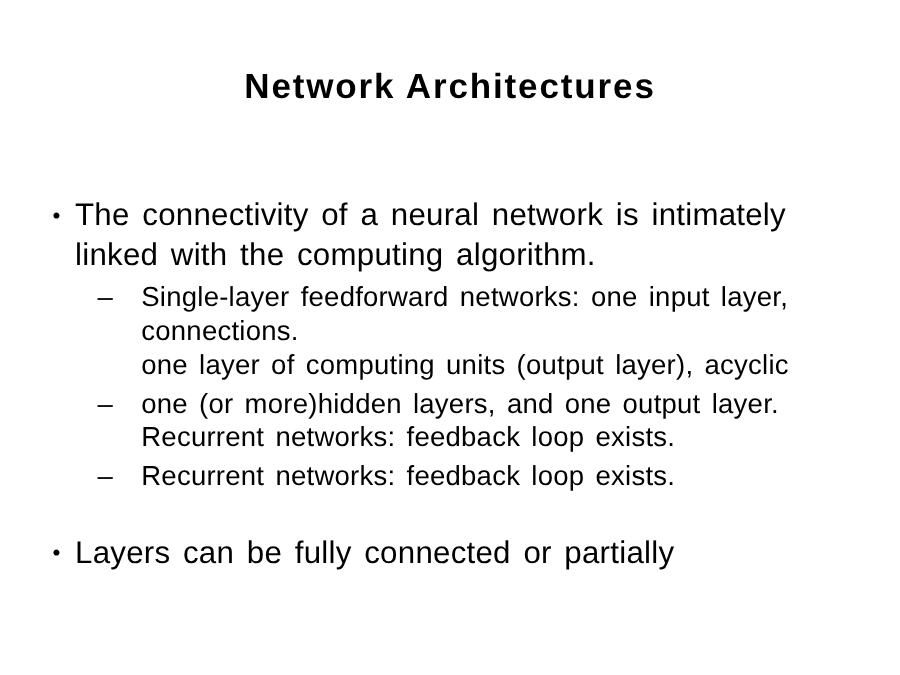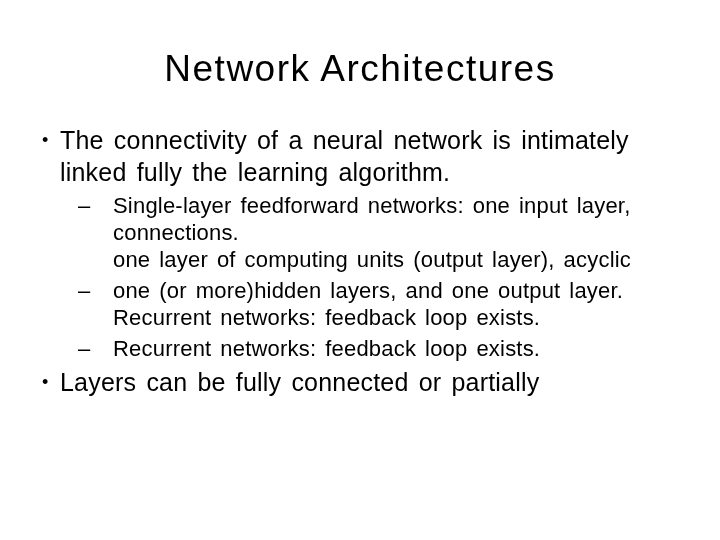--- a/index.html
+++ b/index.html
@@ -14,23 +14,23 @@
     color: #000000;
     font-family: "Liberation Sans", sans-serif;
     overflow: hidden;
   }
   .title {
     position: absolute;
     top: 44px;
     left: 0;
     width: 720px;
     text-align: center;
-    font-size: 37px;
+    font-size: 28px;
     line-height: 50px;
-    font-weight: 400;
+    font-weight: 700;
     letter-spacing: 1.5px;
     white-space: nowrap;
   }
   .body {
     position: absolute;
     top: 124px;
     left: 0;
     width: 720px;
   }
   .para {
@@ -48,20 +48,21 @@
     margin-bottom: 4px;
   }
   .level1 .marker {
     left: 42px;
     font-size: 0.72em;
     line-height: 32px;
   }
   .level1 .lines {
     margin-left: 60px;
     width: 616px;
+    margin-top: 32px;
   }
   .level2 {
     font-size: 22px;
     line-height: 27px;
     margin-bottom: 4px;
   }
   .level2 .marker {
     left: 78px;
     line-height: 27px;
   }
@@ -81,21 +82,21 @@
 <body>
 
 <div class="slide" style="background: rgb(255, 255, 255); color: rgb(0, 0, 0);">
   <div class="title">Network Architectures</div>
   <div class="body">
     <div>
         <div class="para level1">
           <span class="marker">•</span>
           <div class="lines">
             <div class="line">The connectivity of a neural network is intimately</div>
-            <div class="line">linked fully the learning algorithm.</div>
+            <div class="line">linked with the computing algorithm.</div>
           </div>
         </div>
         <div class="para level2">
           <span class="marker">–</span>
           <div class="lines">
             <div class="line">Single-layer feedforward networks: one input layer,</div>
             <div class="line">connections.</div>
             <div class="line">one layer of computing units (output layer), acyclic</div>
           </div>
         </div>

